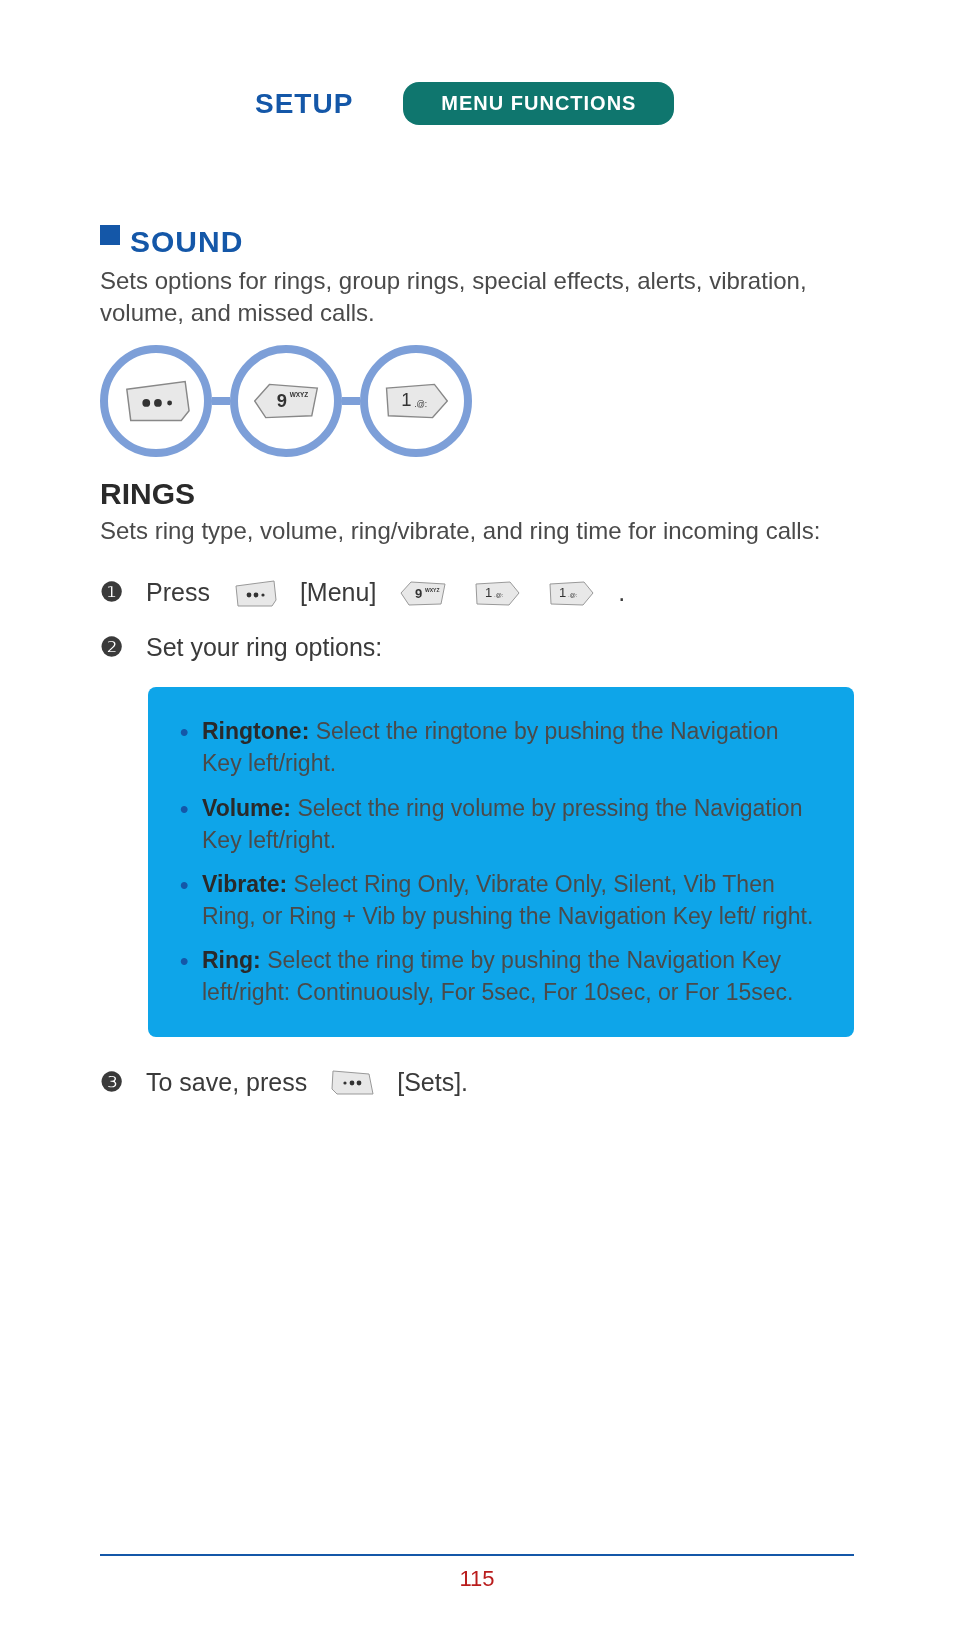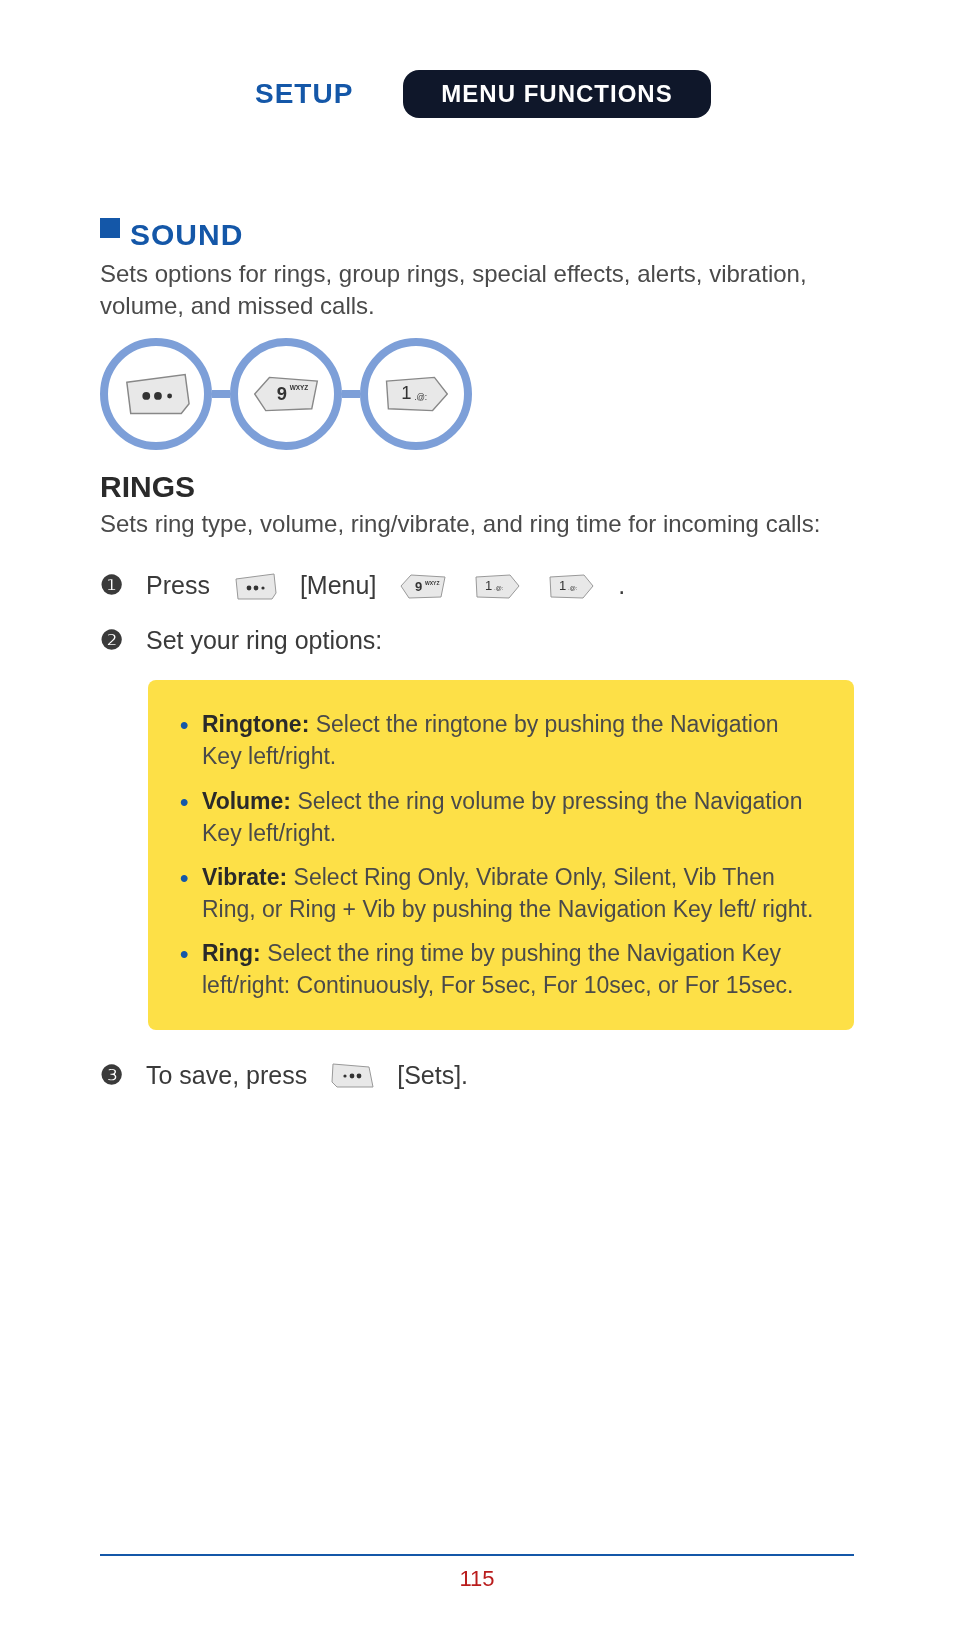--- a/index.html
+++ b/index.html
@@ -16,32 +16,33 @@
     padding: 70px 100px 80px 100px;
     height: 100%;
     position: relative;
   }
   .header {
     display: flex;
     align-items: center;
     gap: 50px;
     margin-bottom: 100px;
     margin-left: 155px;
+    margin-top: 12px;
   }
   .header-setup {
     color: #1457a8;
     font-weight: 700;
     font-size: 28px;
     letter-spacing: 1px;
   }
   .header-pill {
-    background: #0f172a;
+    background: #0f766e;
     color: #fff;
     font-weight: 700;
-    font-size: 24px;
+    font-size: 20px;
     padding: 10px 38px;
     border-radius: 16px;
     letter-spacing: 1px;
   }
   .section-heading {
     display: flex;
     align-items: flex-start;
     gap: 10px;
     margin-bottom: 6px;
   }
@@ -123,21 +124,21 @@
     flex-wrap: wrap;
     gap: 20px;
   }
   .inline-key {
     display: inline-flex;
     align-items: center;
     justify-content: center;
     margin: 0 2px;
   }
   .options-box {
-    background: #fde047;
+    background: #0ea5e9;
     border-radius: 8px;
     padding: 28px 36px 28px 28px;
     margin: 10px 0 30px 48px;
   }
   .options-box ul {
     list-style: none;
     padding: 0;
     margin: 0;
   }
   .options-box li {

